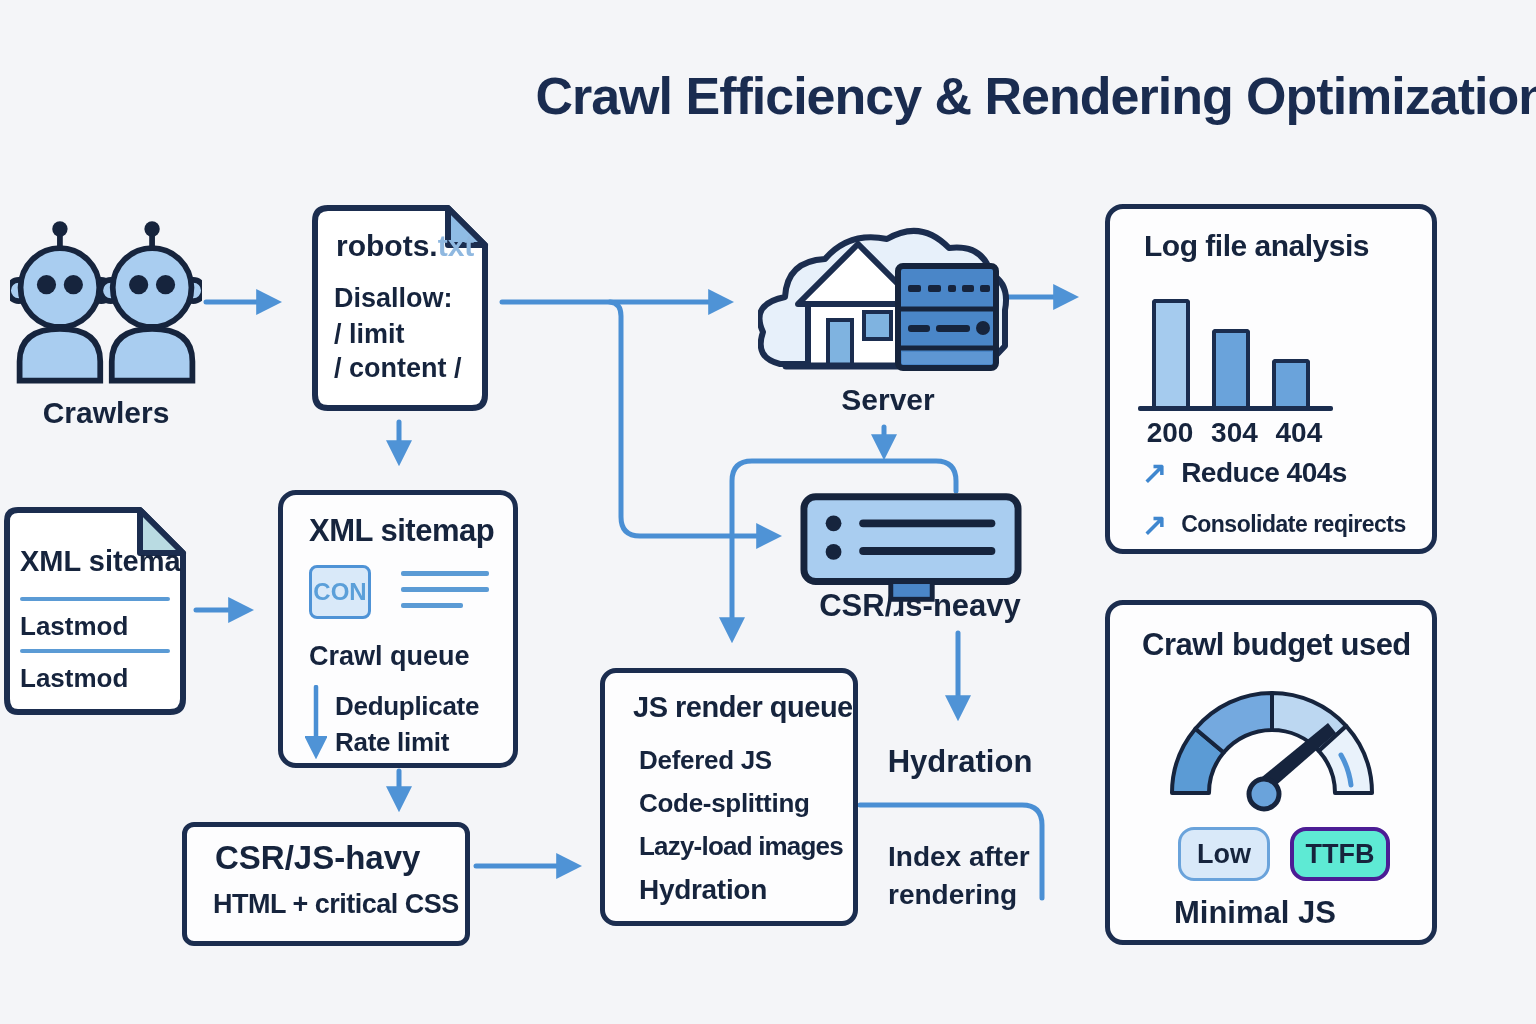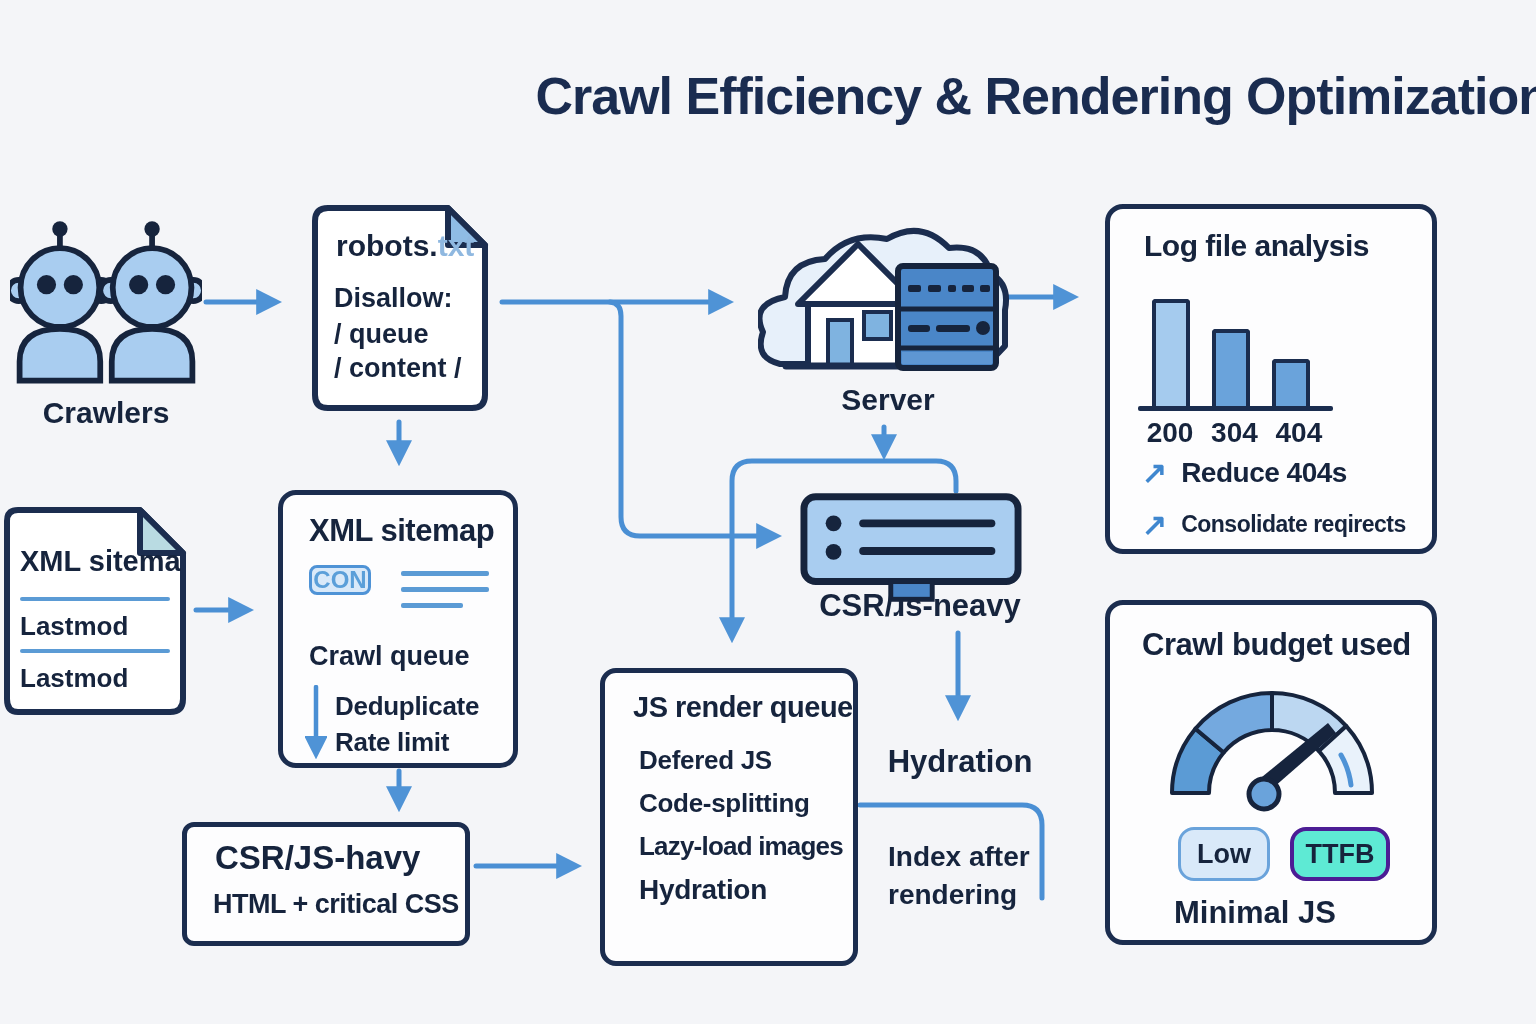--- a/index.html
+++ b/index.html
@@ -90,21 +90,21 @@
 
   <div class="abs" style="left:310px;top:203px;width:180px;height:210px;">
     <svg width="180" height="210" viewBox="0 0 180 210">
       <path d="M18,5 L138,5 L175,42 L175,192 Q175,205 162,205 L18,205 Q5,205 5,192 L5,18 Q5,5 18,5 Z" fill="#ffffff" stroke="#1b2d4f" stroke-width="6" stroke-linejoin="round"></path>
       <path d="M138,5 L175,42 L138,42 Z" fill="#8fbce5" stroke="#1b2d4f" stroke-width="6" stroke-linejoin="round"></path>
     </svg>
     <div class="doc-text" style="left:26px;top:26px;font-size:30px;">
       <span>robots.</span><span style="color:#8fb8e0;">txt</span>
     </div>
     <div class="doc-text" style="left:24px;top:80px;font-size:27px;">Disallow:</div>
-    <div class="doc-text" style="left:24px;top:116px;font-size:27px;">/ queue</div>
+    <div class="doc-text" style="left:24px;top:116px;font-size:27px;">/ limit</div>
     <div class="doc-text" style="left:24px;top:150px;font-size:27px;">/ content /</div>
   </div>
 
   <svg class="abs" style="left:758px;top:206px;" width="258" height="172" viewBox="0 0 258 172">
     <path d="M22,158 Q-4,152 5,126 Q-8,98 27,91 Q29,55 67,53 Q91,25 129,33 Q163,13 191,42 Q225,38 233,68 Q252,78 247,104 L247,140 L230,158 Z" fill="#e7f0fa" stroke="#1b2d4f" stroke-width="6" stroke-linejoin="round"></path>
     <path d="M40,98 L100,38 L160,98 Z" fill="#ffffff" stroke="#1b2d4f" stroke-width="6" stroke-linejoin="round"></path>
     <rect x="50" y="98" width="100" height="62" fill="#ffffff" stroke="#1b2d4f" stroke-width="6"></rect>
     <rect x="70" y="114" width="24" height="46" fill="#7fb3e0" stroke="#1b2d4f" stroke-width="4"></rect>
     <rect x="106" y="106" width="27" height="27" fill="#7fb3e0" stroke="#1b2d4f" stroke-width="4"></rect>
     <line x1="28" y1="160" x2="205" y2="160" stroke="#1b2d4f" stroke-width="7" stroke-linecap="round"></line>
@@ -155,21 +155,21 @@
     </svg>
     <div class="doc-text" style="left:18px;top:40px;font-size:29px;">XML sitema</div>
     <div class="divider" style="left:18px;top:92px;width:150px;"></div>
     <div class="doc-text" style="left:18px;top:106px;font-size:26px;">Lastmod</div>
     <div class="divider" style="left:18px;top:144px;width:150px;"></div>
     <div class="doc-text" style="left:18px;top:158px;font-size:26px;">Lastmod</div>
   </div>
 
   <div class="node-box" style="left:278px;top:490px;width:240px;height:278px;">
     <div class="abs lbl" style="left:26px;top:18px;font-size:31px;letter-spacing:-0.5px;">XML sitemap</div>
-    <div class="badge" style="left:26px;top:70px;width:62px;height:30px;">CON</div>
+    <div class="badge" style="left:26px;top:70px;width:62px;height:54px;">CON</div>
     <div class="abs" style="left:118px;top:76px;">
       <div style="width:88px;height:5px;background:#5b9bd5;border-radius:2px;margin-bottom:11px;"></div>
       <div style="width:88px;height:5px;background:#5b9bd5;border-radius:2px;margin-bottom:11px;"></div>
       <div style="width:62px;height:5px;background:#5b9bd5;border-radius:2px;"></div>
     </div>
     <div class="abs lbl" style="left:26px;top:146px;font-size:27px;">Crawl queue</div>
     <svg class="abs" style="left:22px;top:190px;" width="22" height="76" viewBox="0 0 22 76">
       <path d="M11,2 L11,58" stroke="#4a8fd4" stroke-width="4.5" stroke-linecap="round" fill="none" marker-end="url(#ah)"></path>
     </svg>
     <div class="abs list-item" style="left:52px;top:196px;">Deduplicate</div>
@@ -186,21 +186,21 @@
   </svg>
   <div class="abs lbl" style="left:795px;top:588px;width:250px;text-align:center;font-size:31px;">CSR/ɹs-neavy</div>
 
   <div class="abs lbl" style="left:875px;top:744px;width:170px;text-align:center;font-size:31px;">Hydration</div>
 
   <div class="abs" style="left:888px;top:838px;font-size:28px;font-weight:700;line-height:38px;">
     <div>Index after</div>
     <div>rendering</div>
   </div>
 
-  <div class="node-box" style="left:600px;top:668px;width:258px;height:298px;border-radius:16px;">
+  <div class="node-box" style="left:600px;top:668px;width:258px;height:258px;border-radius:16px;">
     <div class="abs lbl" style="left:28px;top:18px;font-size:29px;letter-spacing:-0.5px;">JS render queue</div>
     <div class="abs list-item" style="left:34px;top:72px;">Defered JS</div>
     <div class="abs list-item" style="left:34px;top:115px;">Code-splitting</div>
     <div class="abs list-item" style="left:34px;top:158px;letter-spacing:-0.8px;">Lazy-load images</div>
     <div class="abs list-item" style="left:34px;top:201px;font-size:28px;">Hydration</div>
   </div>
 
   <div class="node-box" style="left:182px;top:822px;width:288px;height:124px;border-radius:12px;">
     <div class="abs lbl" style="left:28px;top:12px;font-size:33px;">CSR/JS-havy</div>
     <div class="abs lbl" style="left:26px;top:62px;font-size:27px;letter-spacing:-0.5px;">HTML + critical CSS</div>

